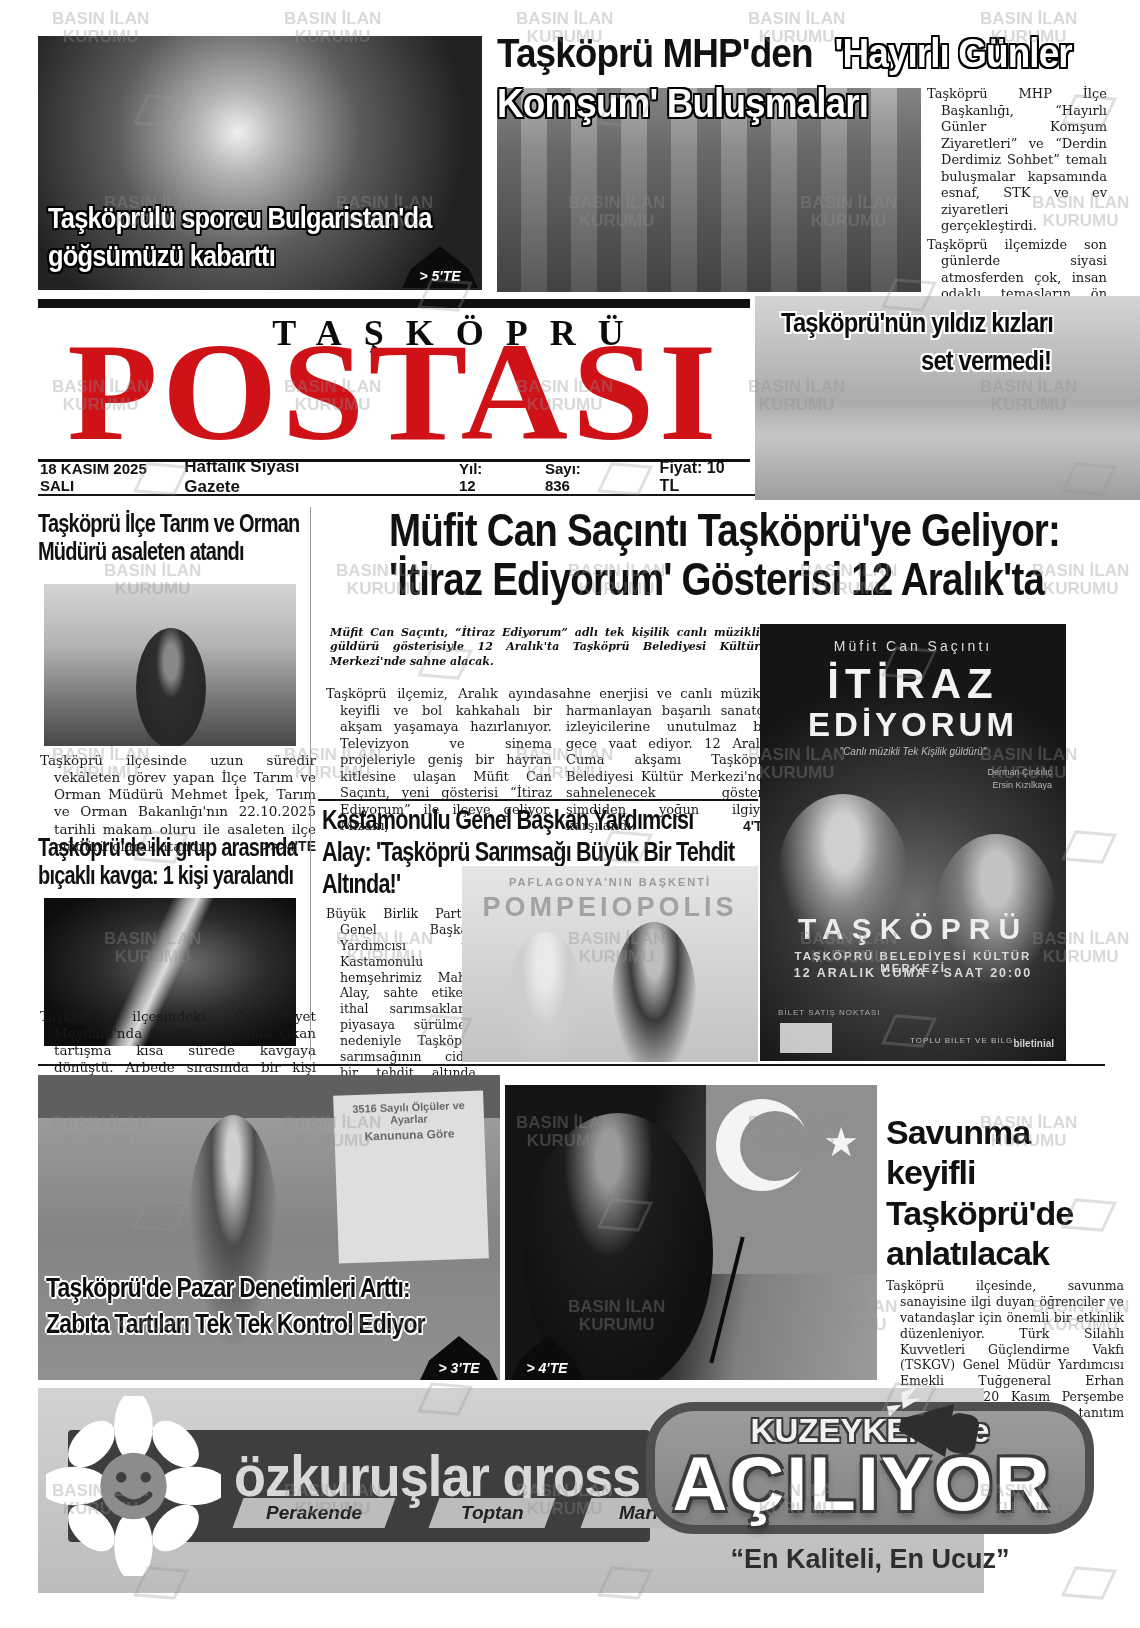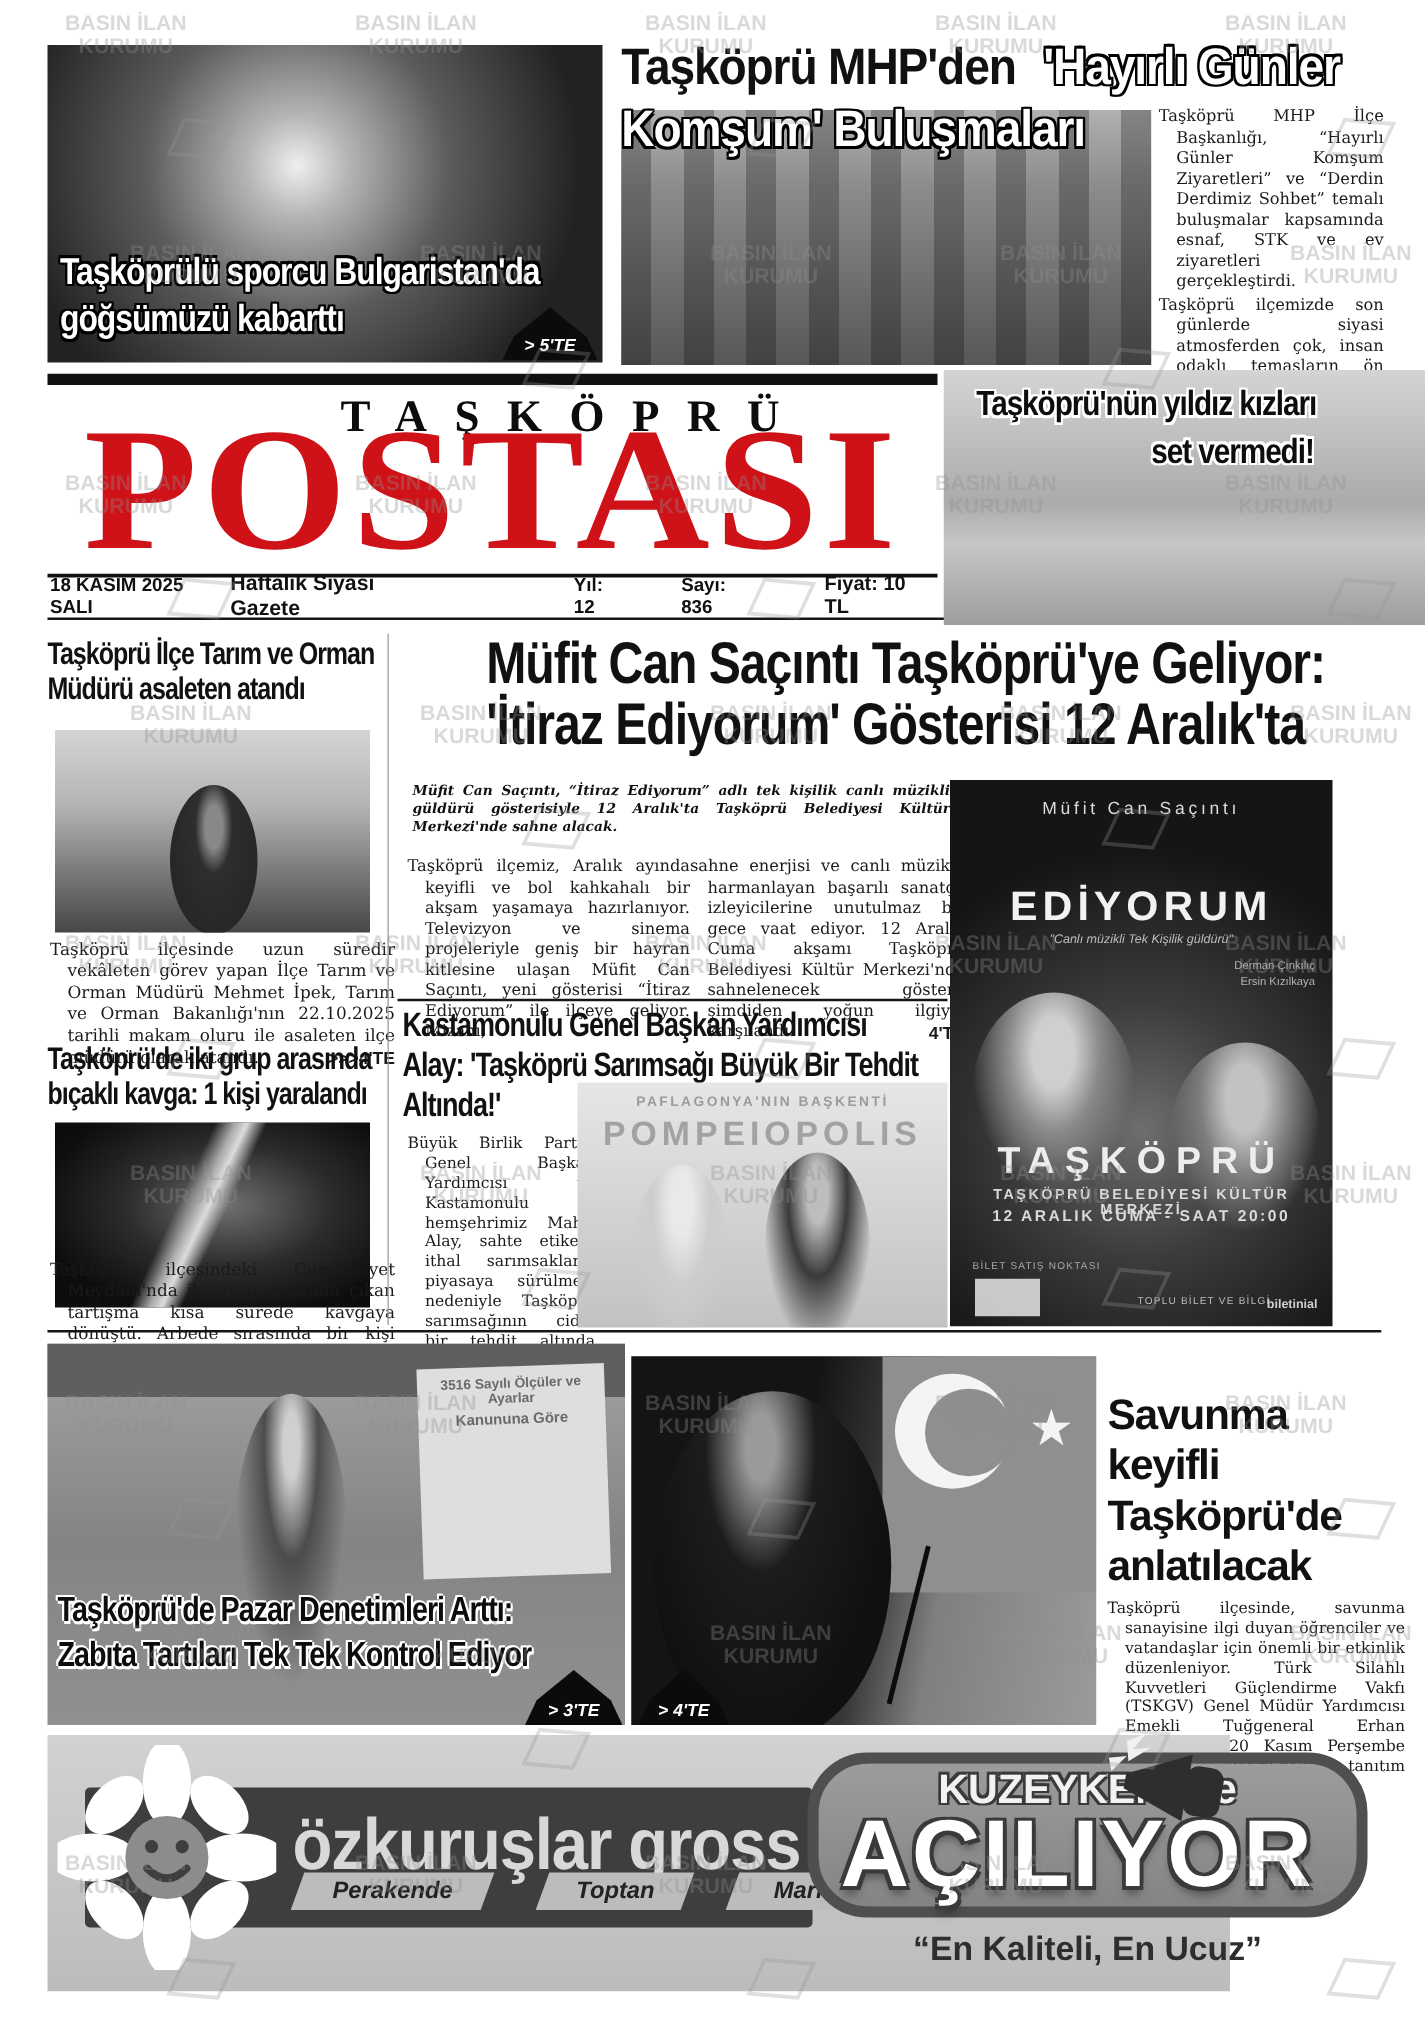--- a/index.html
+++ b/index.html
@@ -128,20 +128,21 @@
   <div class="abs serif" style="left:330px;top:626px;width:430px;font-size:11px;font-weight:bold;font-style:italic;line-height:1.3;text-align:justify;">Müfit Can Saçıntı, “İtiraz Ediyorum” adlı tek kişilik canlı müzikli güldürü gösterisiyle 12 Aralık'ta Taşköprü Belediyesi Kültür Merkezi'nde sahne alacak.</div>
   <p class="body-txt abs" style="left:326px;top:686px;width:212px;margin:0;font-size:13px;">Taşköprü ilçemiz, Aralık ayında keyifli ve bol kahkahalı bir akşam yaşamaya hazırlanıyor. Televizyon ve sinema projeleriyle geniş bir hayran kitlesine ulaşan Müfit Can Saçıntı, yeni gösterisi “İtiraz Ediyorum” ile ilçeye geliyor. Mizahı,</p>
   <p class="body-txt abs" style="left:552px;top:686px;width:206px;margin:0;font-size:13px;">
     <span>sahne enerjisi ve canlı müzikle harmanlayan başarılı sanatçı, izleyicilerine unutulmaz bir gece vaat ediyor. 12 Aralık Cuma akşamı Taşköprü Belediyesi Kültür Merkezi'nde sahnelenecek gösteri, şimdiden yoğun ilgiyle karşılandı.</span>
     <span class="pref">4'TE</span>
   </p>
   <div class="rule" style="left:318px;top:799px;width:440px;height:2px;"></div>
 
   <div class="photo ph-poster" style="left:760px;top:624px;width:306px;height:437px;">
     <div class="poster-txt" style="top:14px;font-size:14px;letter-spacing:3px;color:#dcdcdc;">Müfit Can Saçıntı</div>
+    <div class="poster-txt" style="top:36px;font-size:42px;font-weight:bold;letter-spacing:6px;color:#f2f2f2;">İTİRAZ</div>
     <div class="poster-txt" style="top:82px;font-size:33px;font-weight:bold;letter-spacing:4px;color:#f2f2f2;">EDİYORUM</div>
     <div class="poster-txt" style="top:122px;font-size:10px;font-style:italic;color:#bdbdbd;">"Canlı müzikli Tek Kişilik güldürü"</div>
     <div class="abs" style="right:14px;top:142px;text-align:right;font-size:9px;color:#b5b5b5;line-height:1.4;">
       <div>Derman Çınkılıç</div>
       <div>Ersin Kızılkaya</div>
     </div>
     <div class="blob" style="left:18px;top:170px;width:130px;height:160px;background:radial-gradient(ellipse at 50% 30%,#cfcfcf 0 18%,#8a8a8a 40%,transparent 72%);"></div>
     <div class="blob" style="right:10px;top:210px;width:120px;height:150px;background:radial-gradient(ellipse at 50% 30%,#c2c2c2 0 18%,#7e7e7e 42%,transparent 72%);"></div>
     <div class="poster-txt" style="top:288px;font-size:30px;font-weight:bold;letter-spacing:8px;color:#ededed;">TAŞKÖPRÜ</div>
     <div class="poster-txt" style="top:326px;font-size:11.5px;font-weight:bold;letter-spacing:2px;color:#dadada;">TAŞKÖPRÜ BELEDİYESİ KÜLTÜR MERKEZİ</div>

